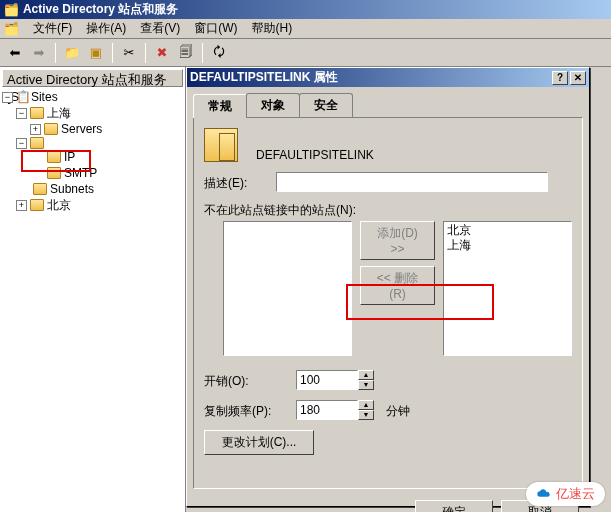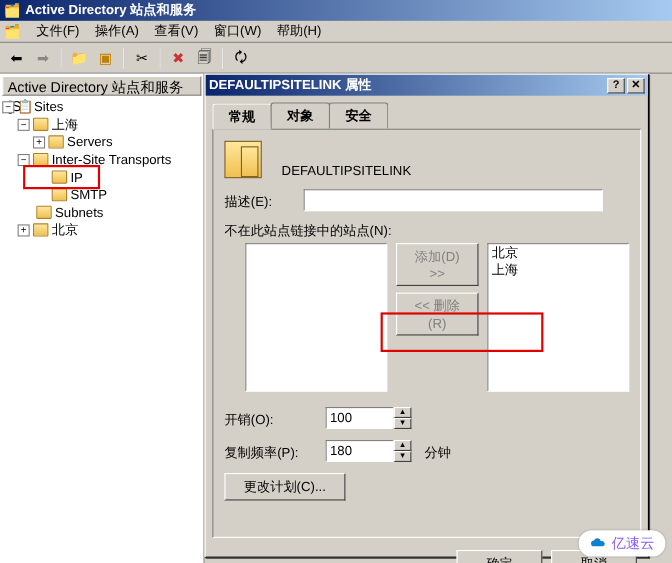--- a/index.html
+++ b/index.html
@@ -39,21 +39,21 @@
 .listbox { border: 1px solid #808080; border-right-color: #fff; border-bottom-color: #fff; background: #fff; height: 135px; width: 130px; padding: 1px; font-size: 12px; }
 .listbox div { padding: 0 2px; line-height: 15px; }
 .midbtns { display: flex; flex-direction: column; gap: 6px; justify-content: center; }
 .btn3d { background: #d4d0c8; border: 1px solid #fff; border-right-color: #404040; border-bottom-color: #404040; padding: 3px 8px; font-size: 12px; min-width: 72px; text-align: center; }
 .btn3d.disabled { color: #808080; }
 .spinner { display: flex; }
 .spinner input { width: 62px; }
 .spin-btns { display: flex; flex-direction: column; }
 .spin-btn { width: 16px; height: 10px; background: #d4d0c8; border: 1px solid #fff; border-right-color: #404040; border-bottom-color: #404040; font-size: 7px; line-height: 7px; text-align: center; }
 .dlg-footer { display: flex; justify-content: flex-end; gap: 8px; padding: 5px 10px; }
-.watermark { position: absolute; right: 6px; bottom: 6px; background: #fff; border-radius: 12px; padding: 3px 10px; font-size: 13px; color: #8b5cf6; display: flex; align-items: center; gap: 4px; box-shadow: 0 0 2px rgba(0,0,0,.3); }
+.watermark { position: absolute; right: 6px; bottom: 6px; background: #fff; border-radius: 12px; padding: 3px 10px; font-size: 13px; color: #ef4444; display: flex; align-items: center; gap: 4px; box-shadow: 0 0 2px rgba(0,0,0,.3); }
 .watermark svg { width:16px; height:12px; }
 </style>
 </head>
 <body>
 
 <div class="titlebar">
   <span class="icon">🗂️</span>
   <span>Active Directory 站点和服务</span>
 </div>
 
@@ -92,21 +92,20 @@
           <span>上海</span>
         </div>
       <div class="tree-item indent-2">
           <span class="tog">+</span>
           <span class="folder-icon folder-closed"></span>
           <span>Servers</span>
         </div>
       <div class="tree-item indent-1">
           <span class="tog">−</span>
           <span class="folder-icon folder-closed"></span>
-          <span>Inter-Site Transports</span>
         </div>
       <div class="tree-item indent-2">
           <span class="tog empty"></span>
           <span class="folder-icon folder-closed"></span>
           <span>IP</span>
         </div>
       <div class="tree-item indent-2">
           <span class="tog empty"></span>
           <span class="folder-icon folder-closed"></span>
           <span>SMTP</span>

